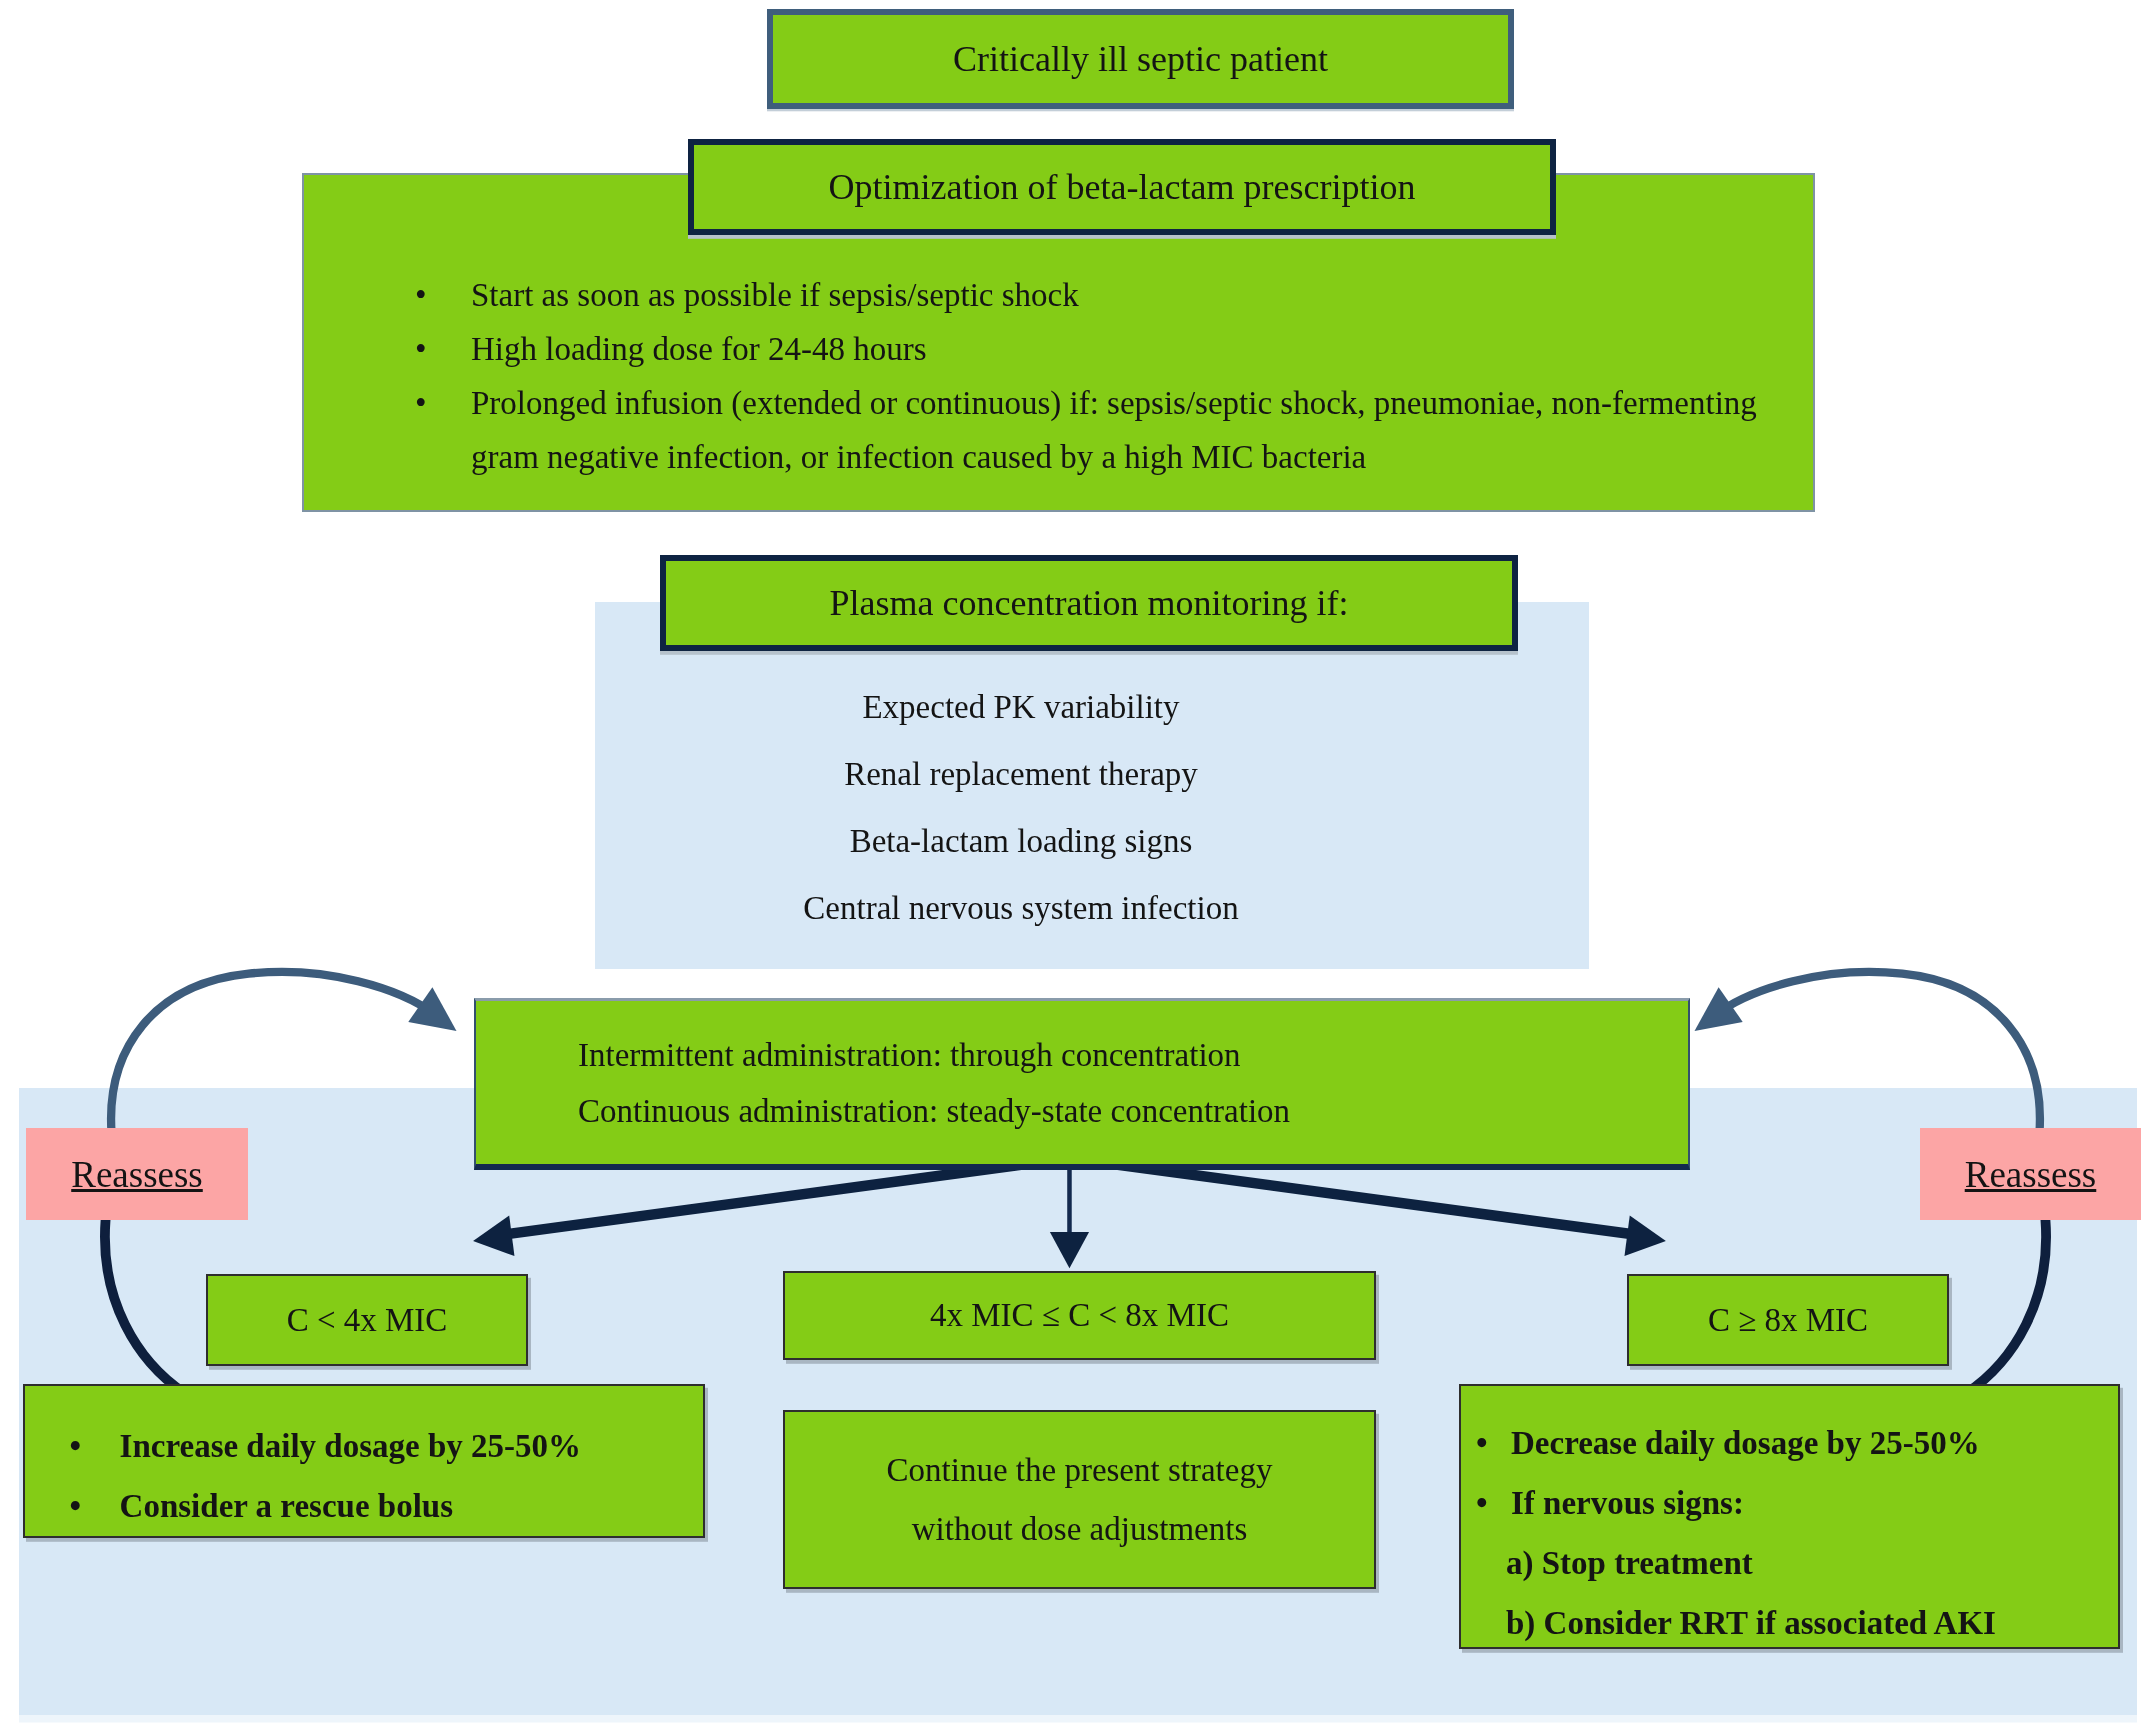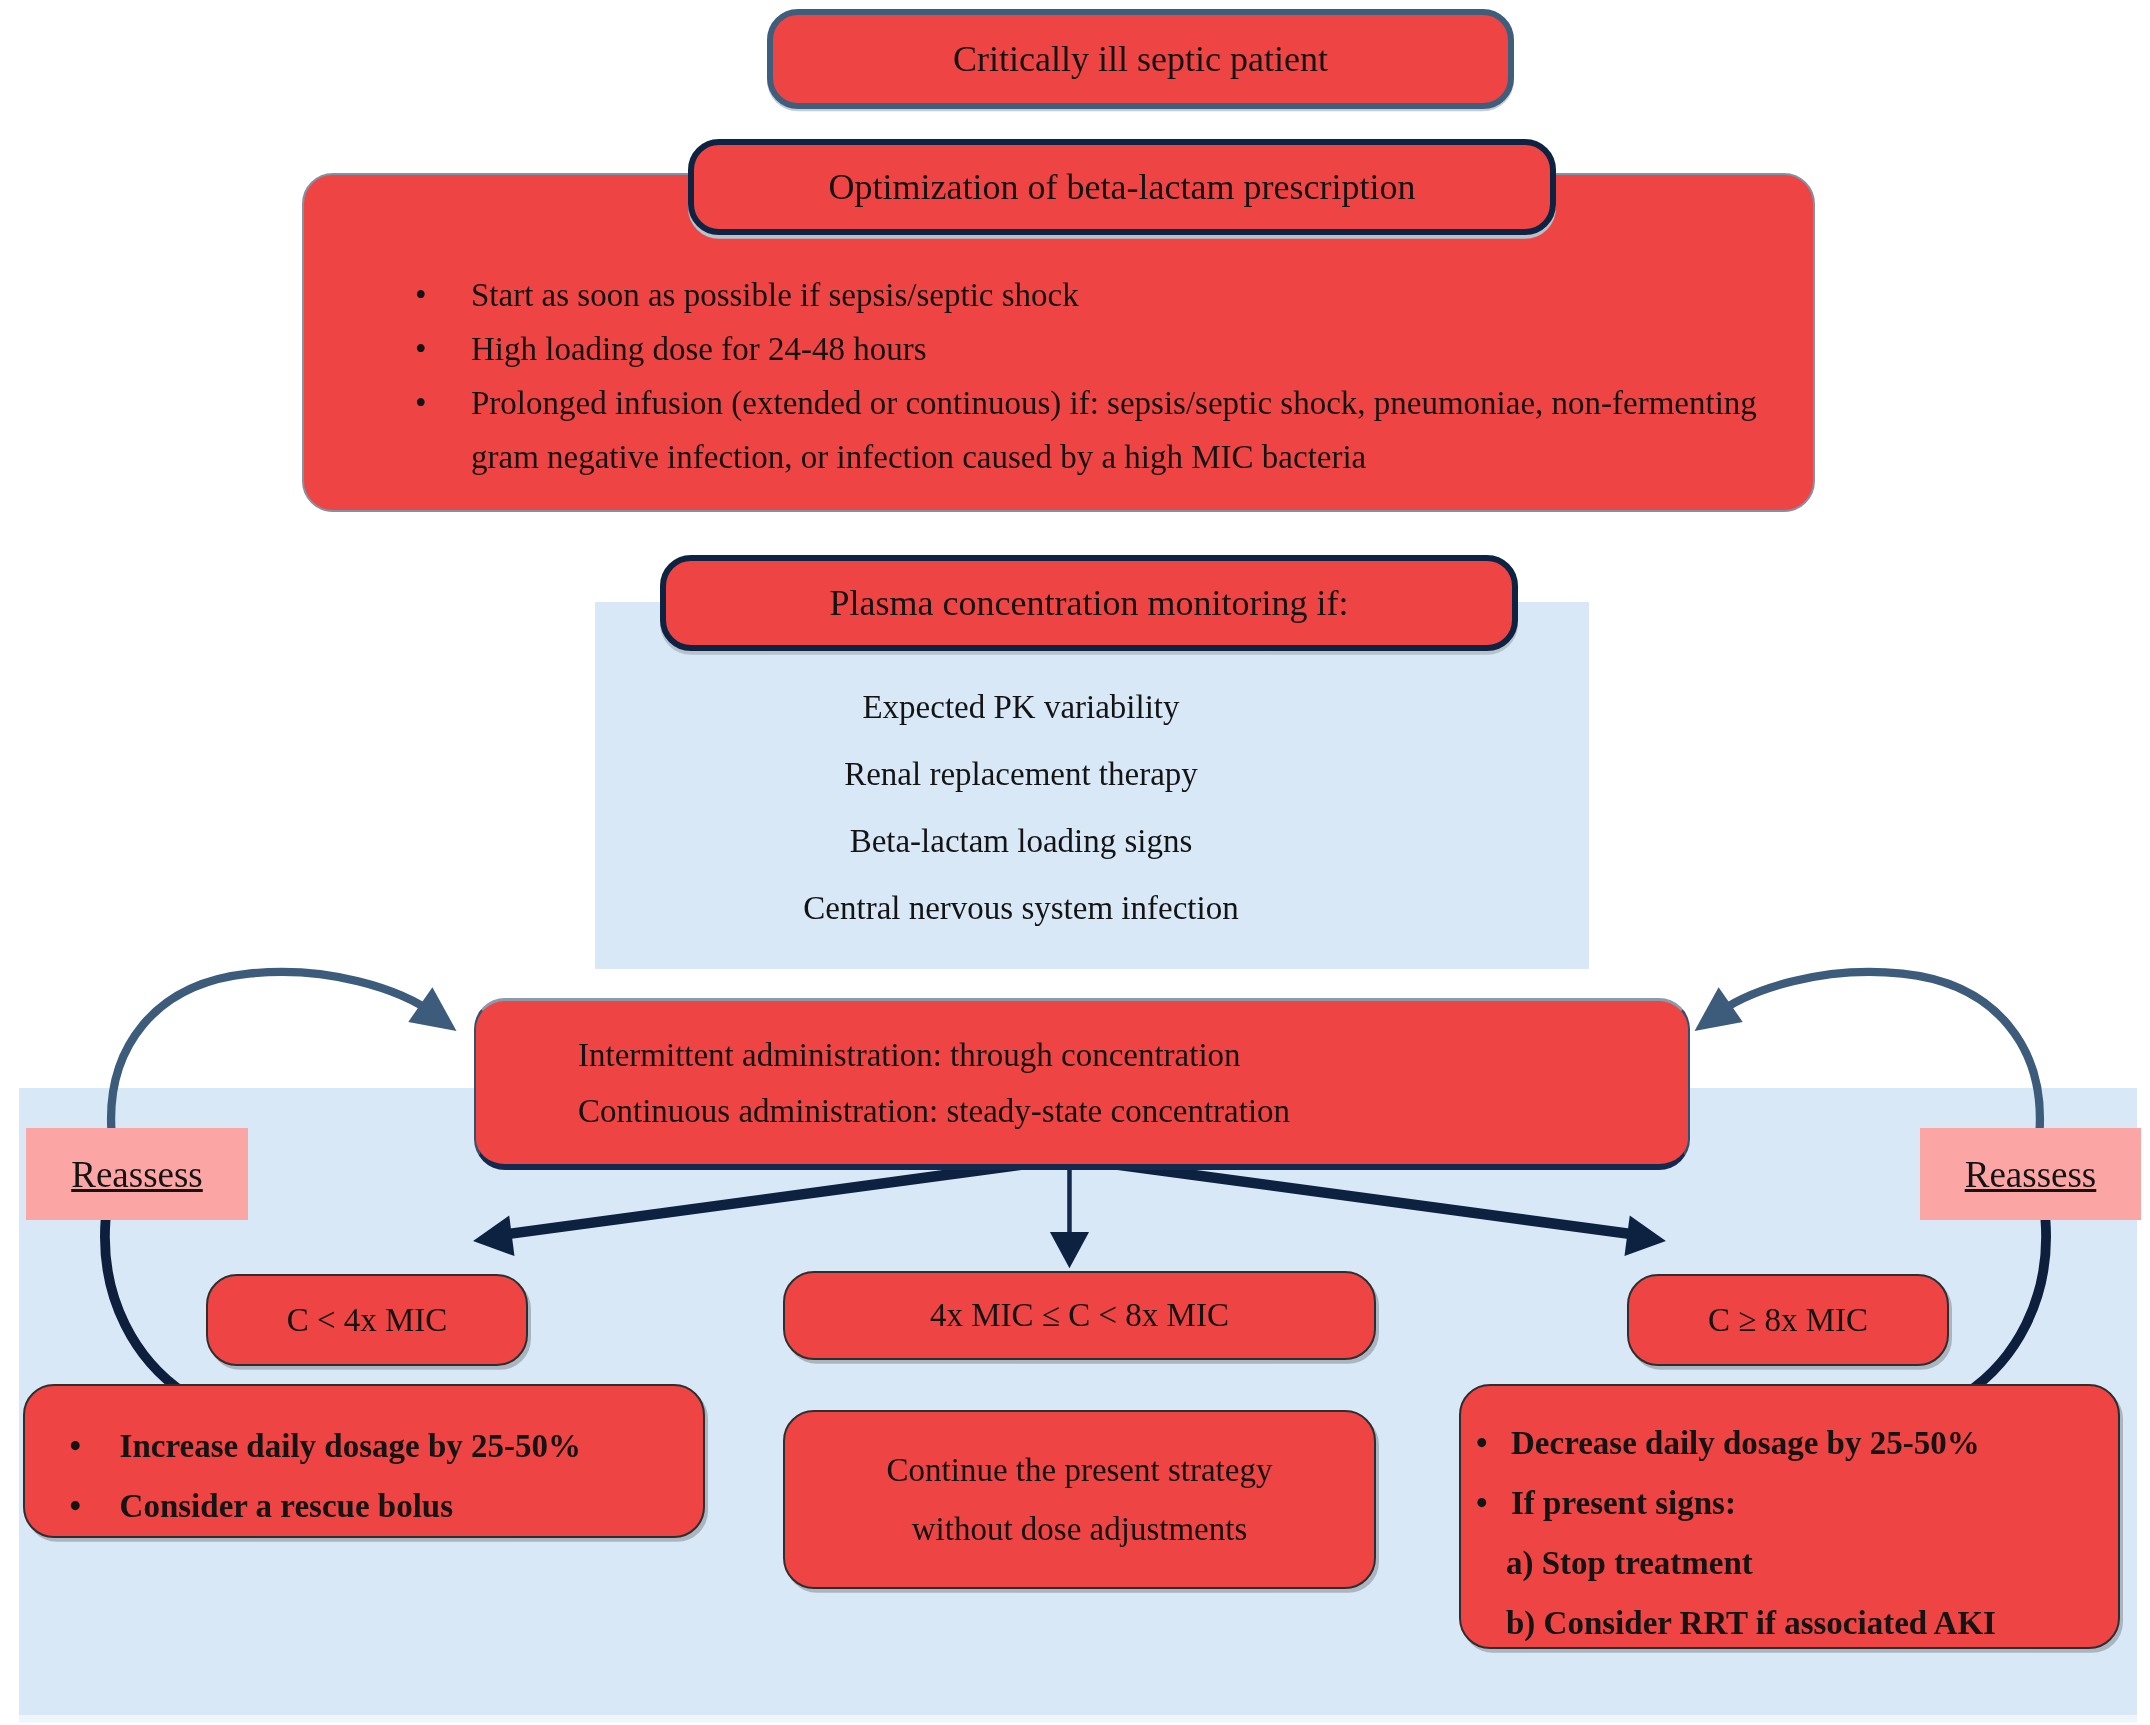--- a/index.html
+++ b/index.html
@@ -18,21 +18,21 @@
   .panel-bottom{left:19px;top:1088px;width:2118px;height:627px;box-shadow:0 7.5px 0 #eef5fb;}
   
   .arrows{left:0;top:0;}
   .fan{stroke:#0d2240;stroke-width:14;}
   .fan-mid{stroke:#13294e;stroke-width:6;}
   .fan-fill{fill:#0d2240;}
   .loop-upper{stroke:#3d5c7c;stroke-width:11;fill:none;stroke-linecap:round;}
   .loop-upper-fill{fill:#3d5c7c;}
   .loop-lower{stroke:#0e1f3d;stroke-width:13;fill:none;stroke-linecap:round;}
   
-  .box{background:#ef4444;border-radius:31px;}
+  .box{background:#84cc16;}
   .center-flex{display:flex;align-items:center;justify-content:center;text-align:center;}
   .top-box{
     left:767px;top:9px;width:747px;height:100px;
     border:6.8px solid #3f5e7c;box-shadow:0 2.3px 0 #c3ced8;
     font-size:36px;
   }
   .outer-box{
     left:302px;top:173px;width:1513px;height:339px;
     border:2.3px solid #7f93a4;
   }
@@ -197,21 +197,21 @@
   </div>
 
   <div class="abs box result result-right">
     <ul>
       <li>
         <span class="dot">•</span>
         <span>Decrease daily dosage by 25-50%</span>
       </li>
       <li>
         <span class="dot">•</span>
-        <span>If present signs:</span>
+        <span>If nervous signs:</span>
       </li>
       <li class="sub">
         <span>a) Stop treatment</span>
       </li>
       <li class="sub">
         <span>b) Consider RRT if associated AKI</span>
       </li>
     </ul>
   </div>
 

